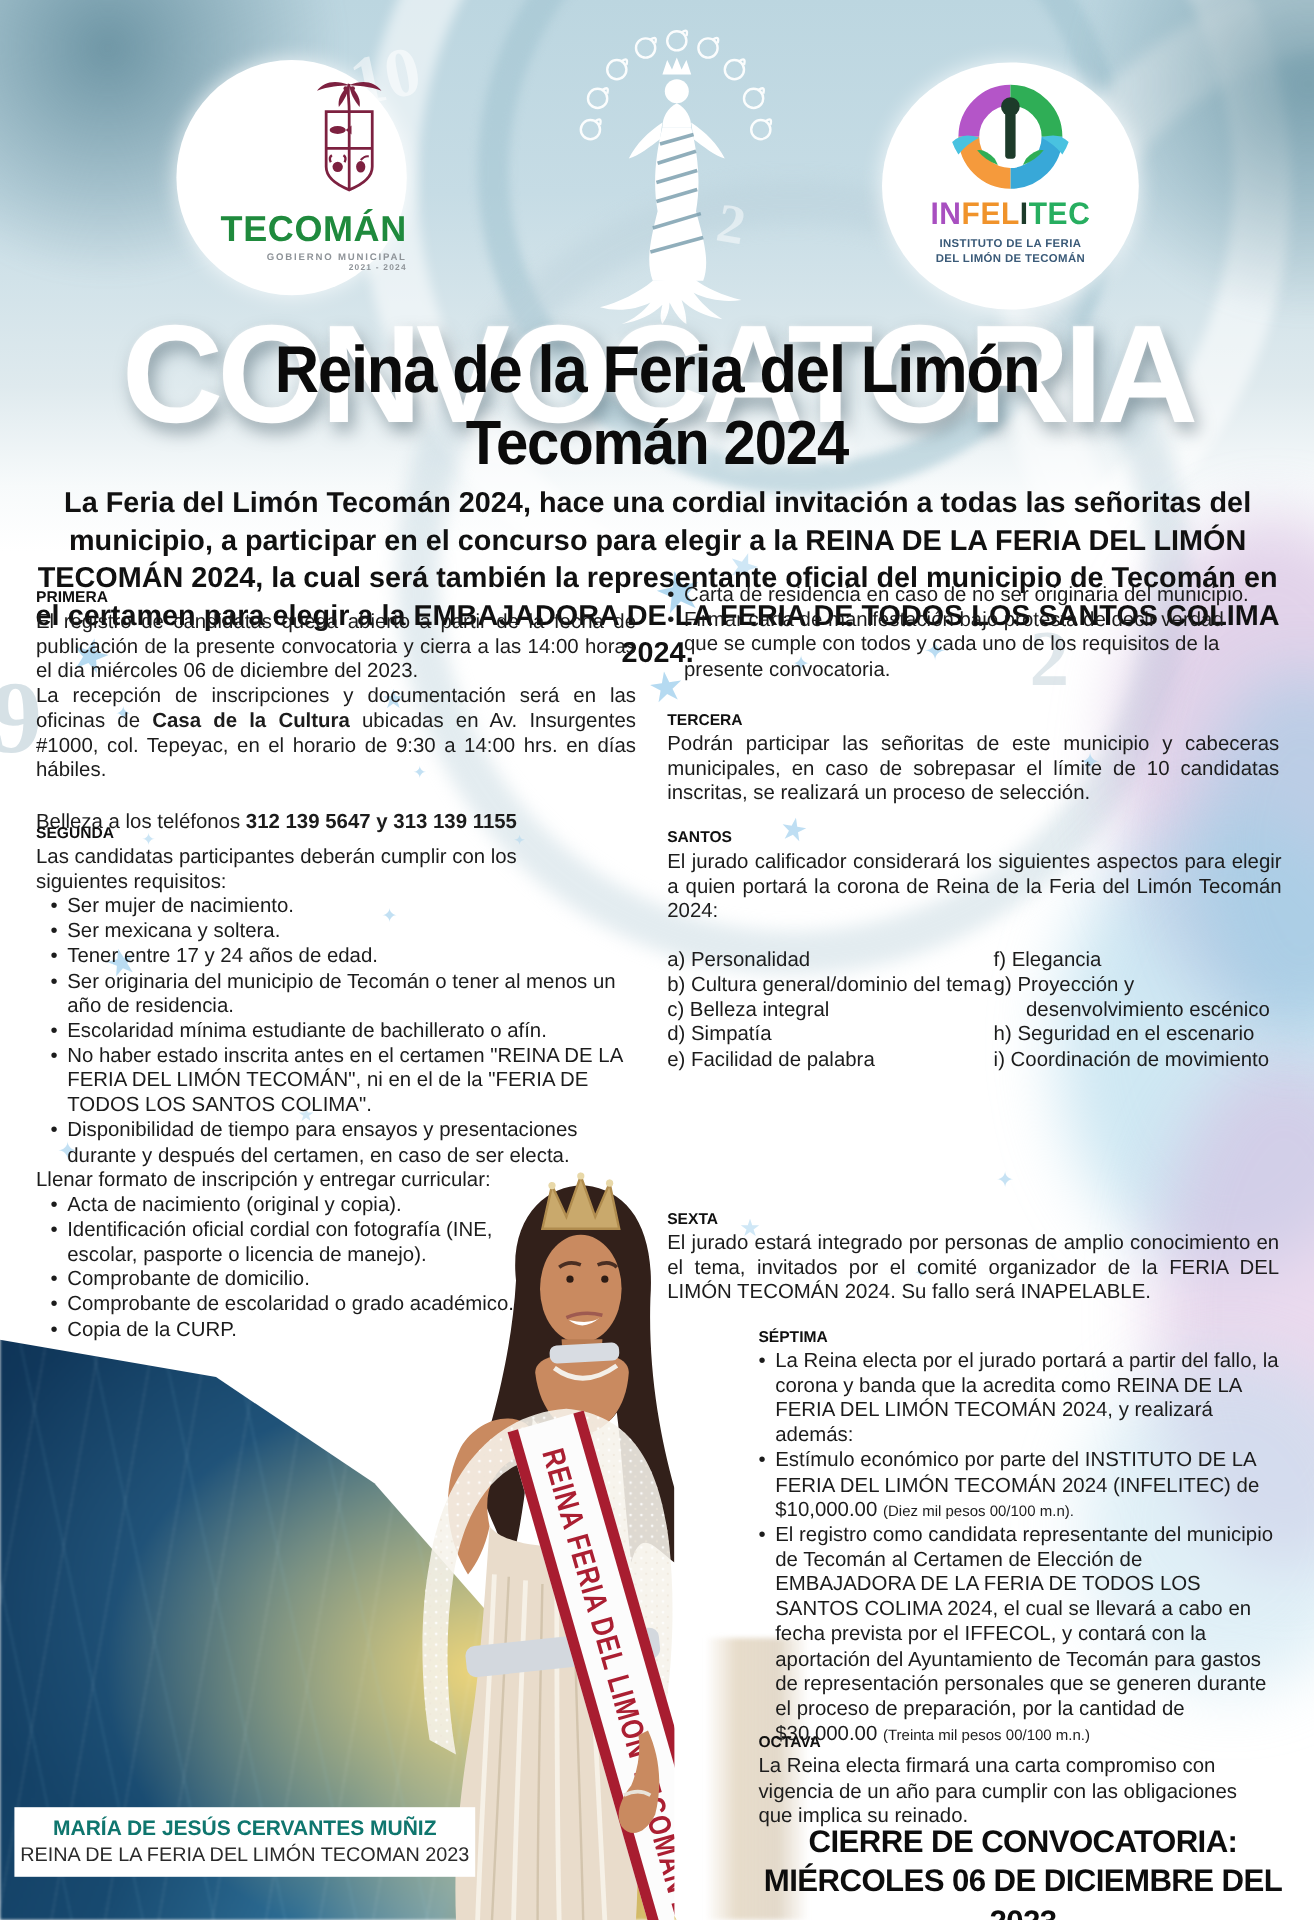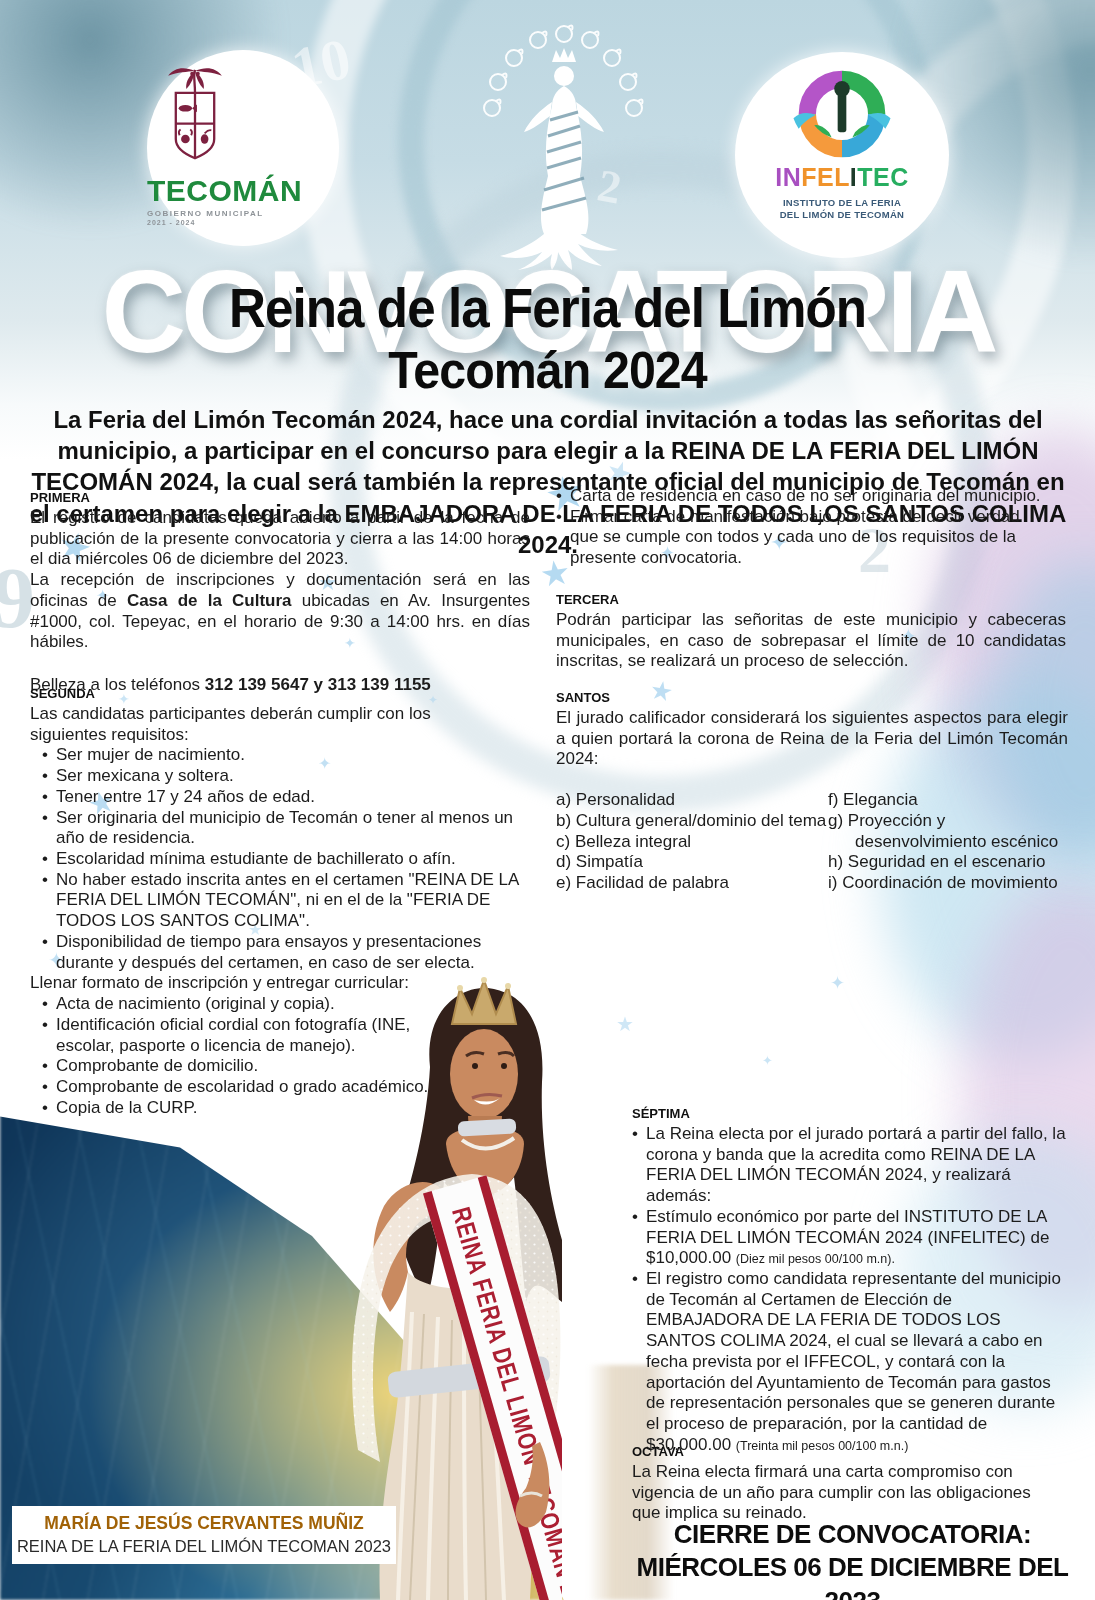--- a/index.html
+++ b/index.html
@@ -37,21 +37,21 @@
       repeating-linear-gradient(78deg,rgba(150,210,235,.16) 0 1px,transparent 1px 58px),
       radial-gradient(ellipse at 66% 60%,rgba(244,216,120,.95) 0%,rgba(244,216,120,0) 55%),
       radial-gradient(ellipse at 40% 45%,rgba(60,120,160,.5) 0%,rgba(60,120,160,0) 60%),
       linear-gradient(115deg,#0e3356 0%,#17496f 38%,#2d6d94 58%,#6f9cae 72%,#c8a94e 88%,#ecd98e 100%);
     filter:blur(1.5px);}
   .pillar{left:588px;top:1365px;width:86px;height:235px;background:linear-gradient(90deg,rgba(212,192,160,.0),rgba(212,192,160,.55) 30%,rgba(200,180,150,.5) 70%,rgba(212,192,160,0));filter:blur(2px);}
   
   .star{position:absolute;color:#a9d4ef;line-height:1;}
   
   .logo-circle{border-radius:50%;background:#fff;box-shadow:0 0 18px rgba(255,255,255,.8);}
-  .logo-left{left:147px;top:50px;width:192px;height:196px;text-align:left;}
+  .logo-left{left:147px;top:50px;width:192px;height:196px;text-align:right;}
   .tec-title{margin-top:2px;font-size:30px;font-weight:bold;color:#1f8a3d;letter-spacing:.5px;}
   .tec-sub{font-size:8px;font-weight:bold;color:#8e9398;letter-spacing:1.5px;margin-top:1px;}
   .tec-years{font-size:7px;font-weight:bold;color:#8e9398;letter-spacing:1px;margin-top:1px;}
   .logo-right{left:735px;top:52px;width:214px;height:206px;text-align:center;}
   .inf-title{margin-top:-4px;font-size:26px;font-weight:bold;letter-spacing:.5px;transform:scaleX(.96);}
   .inf-sub{font-size:9.5px;font-weight:bold;color:#3a5a78;line-height:1.3;letter-spacing:.3px;margin-top:4px;}
   .logo-center{left:452px;top:20px;width:215px;height:250px;}
   
   .conv{left:0;top:254px;width:1095px;text-align:center;font-size:116px;line-height:1;
     font-weight:800;letter-spacing:-5px;color:#ffffff;transform:scaleX(1.01);
@@ -66,21 +66,21 @@
   
   .sec{font-size:17px;line-height:1.22;}
   .sec .h{font-size:13px;font-weight:bold;color:#101010;margin-bottom:2px;}
   .just{text-align:justify;}
   .bi{display:flex;}
   .bi .dot{flex:0 0 14px;}
   .lli{padding-left:27px;text-indent:-27px;}
   .small{font-size:12.5px;}
   .b{font-weight:bold;}
   .cap-box{left:12px;top:1506px;width:376px;background:#ffffff;padding:7px 4px 8px 4px;text-align:center;z-index:5;}
-  .cap-name{font-size:17.5px;font-weight:bold;color:#a16207;}
+  .cap-name{font-size:17.5px;font-weight:bold;color:#0f766e;}
   .cap-title{font-size:16.5px;color:#2a2a2a;margin-top:3px;}
   .cierre{left:615px;top:1518px;width:475px;text-align:center;font-size:26px;font-weight:800;
     line-height:1.28;color:#0d0d0d;letter-spacing:-.5px;z-index:5;}
   .z2{z-index:2;} .z3{z-index:3;}
 </style>
 </head>
 <body>
 
 <div class="page">
 
@@ -322,20 +322,24 @@
       <div style="width:240px;">
         <div class="lli">f)  Elegancia</div>
         <div class="lli">g) Proyección y desenvolvimiento escénico</div>
         <div class="lli">h) Seguridad en el escenario</div>
         <div class="lli">i)  Coordinación de movimiento</div>
       </div>
     </div>
   </div>
 
 
+  <div class="abs sec z2" style="left:556px;top:1008px;width:510px;">
+    <div class="h">SEXTA</div>
+    <div class="just">El jurado estará integrado por personas de amplio conocimiento en el tema, invitados por el comité organizador de la FERIA DEL LIMÓN TECOMÁN 2024. Su fallo será INAPELABLE.</div>
+  </div>
 
   <div class="abs sec z2" style="left:632px;top:1106px;width:436px;">
     <div class="h">SÉPTIMA</div>
     <div class="bi">
         <span class="dot">•</span>
         <span>La Reina electa por el jurado portará a partir del fallo, la corona y banda  que la acredita como REINA DE LA FERIA DEL LIMÓN TECOMÁN  2024, y realizará además:</span>
       </div>
     <div class="bi">
         <span class="dot">•</span>
         <span><span>Estímulo económico por parte del INSTITUTO DE LA FERIA DEL LIMÓN TECOMÁN 2024 (INFELITEC) de $10,000.00 </span><span class="small">(Diez mil pesos 00/100 m.n).</span></span>

